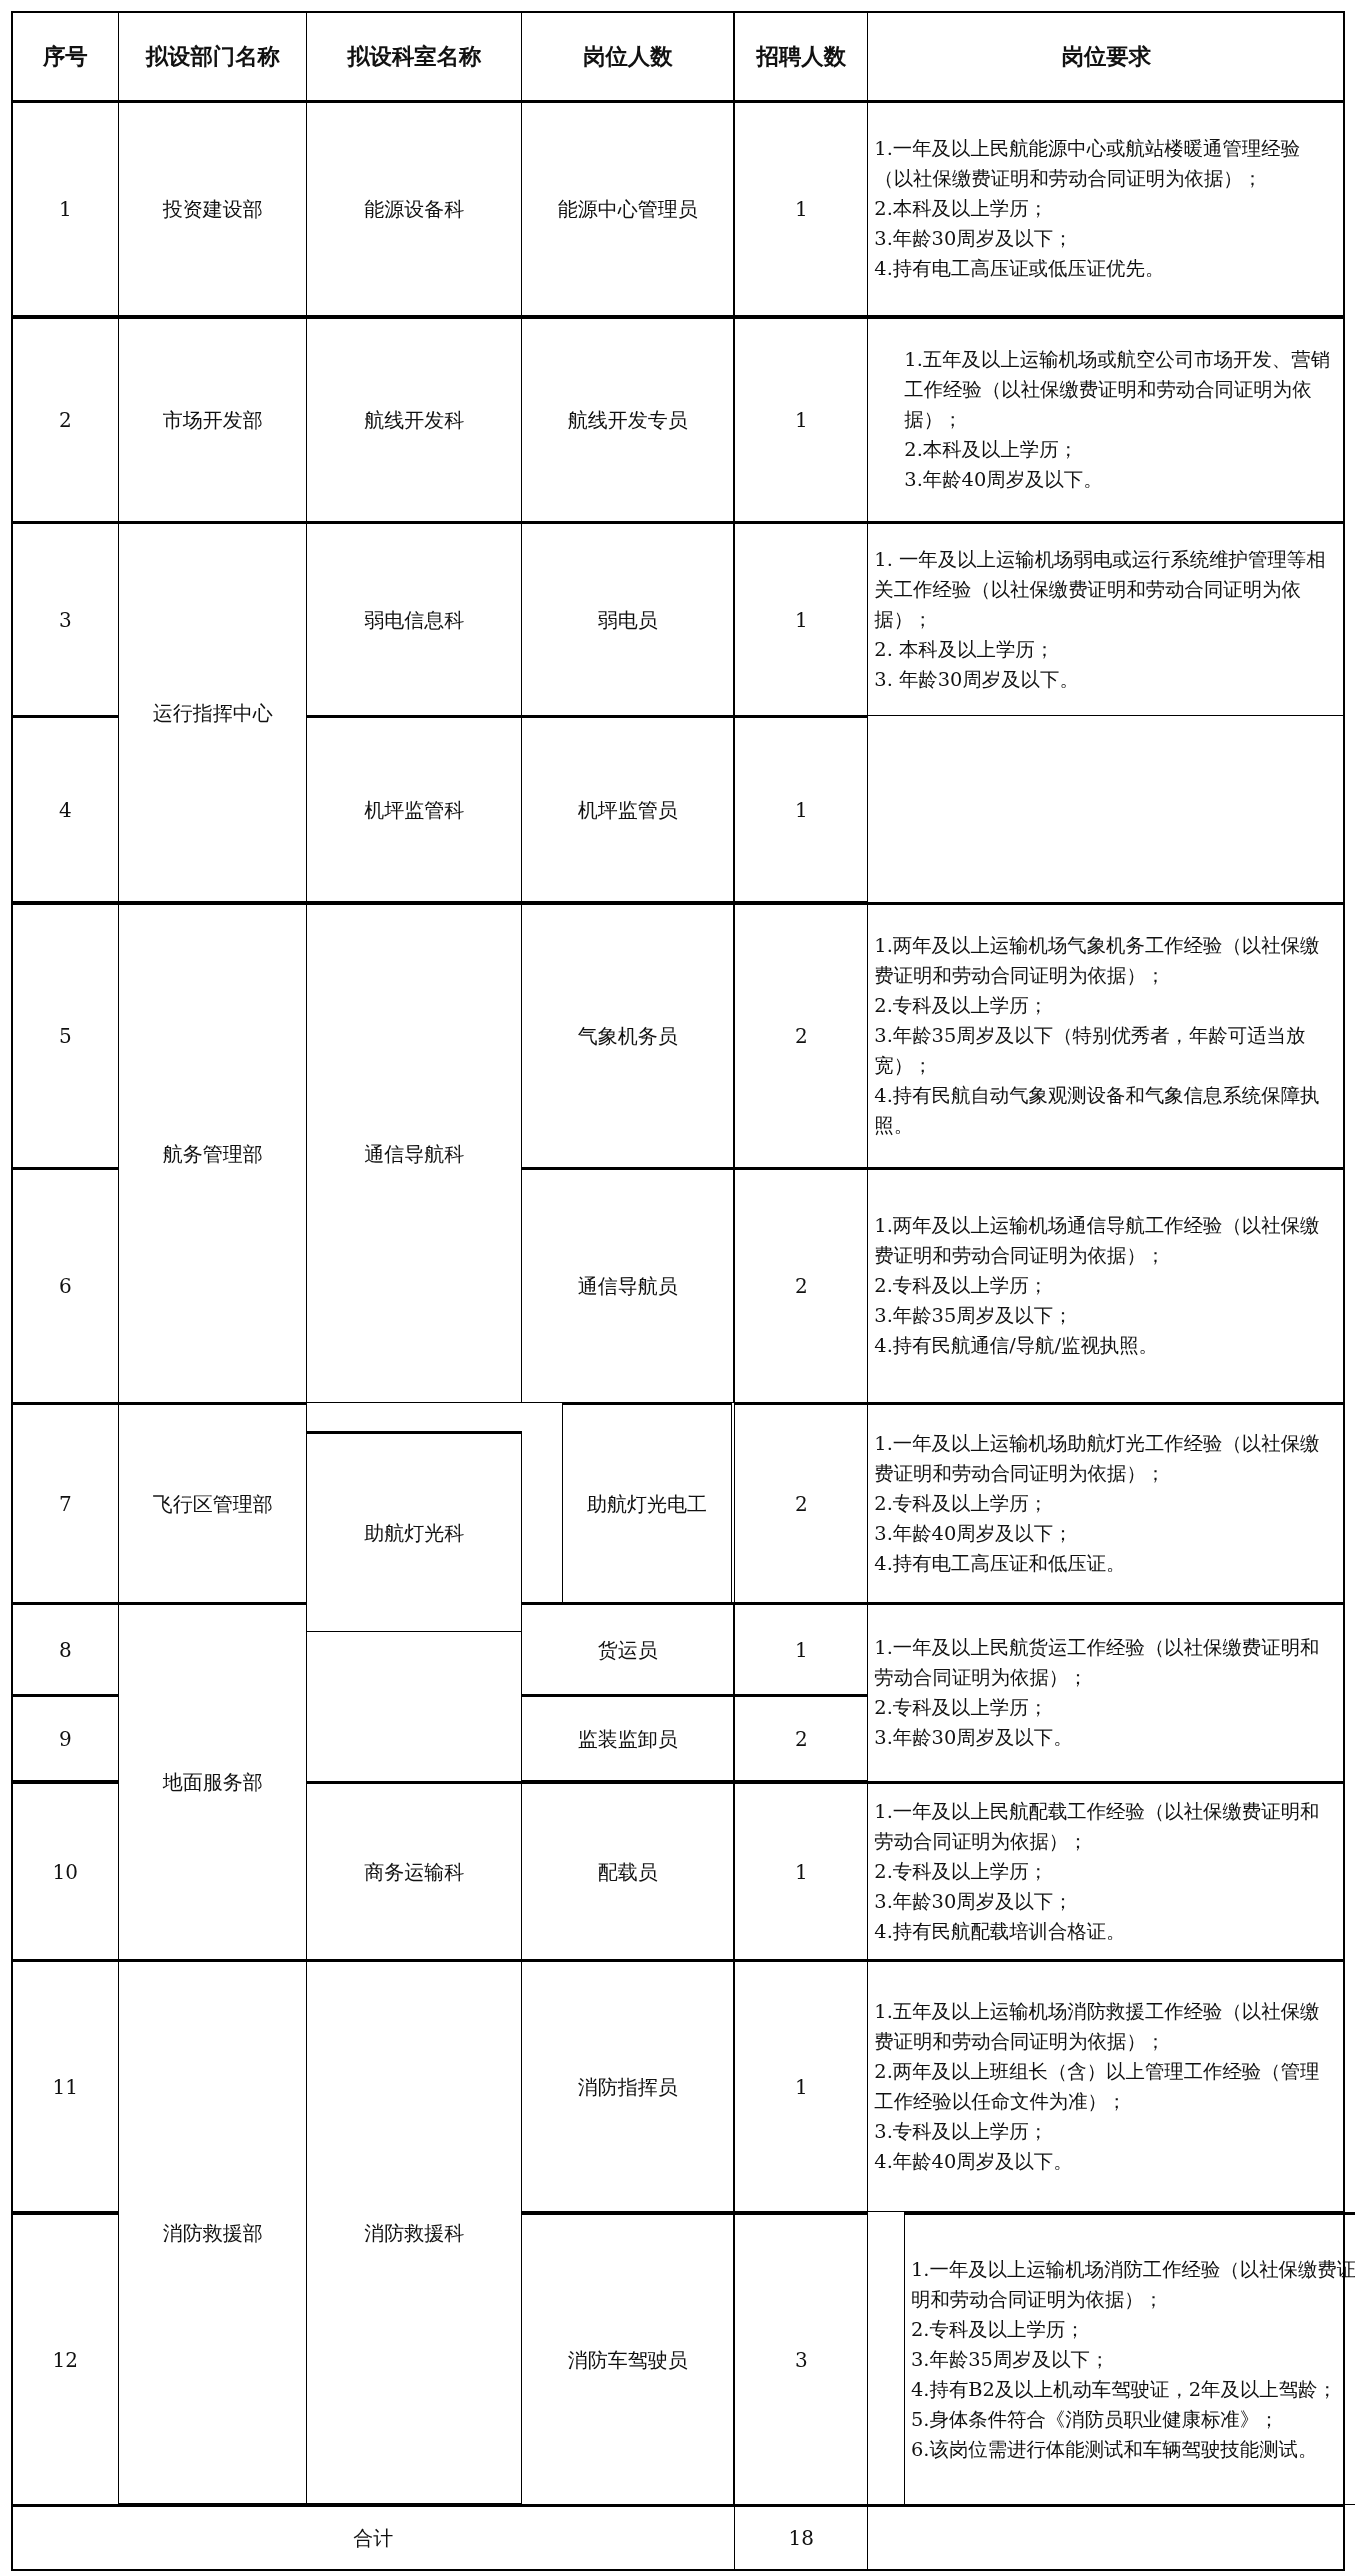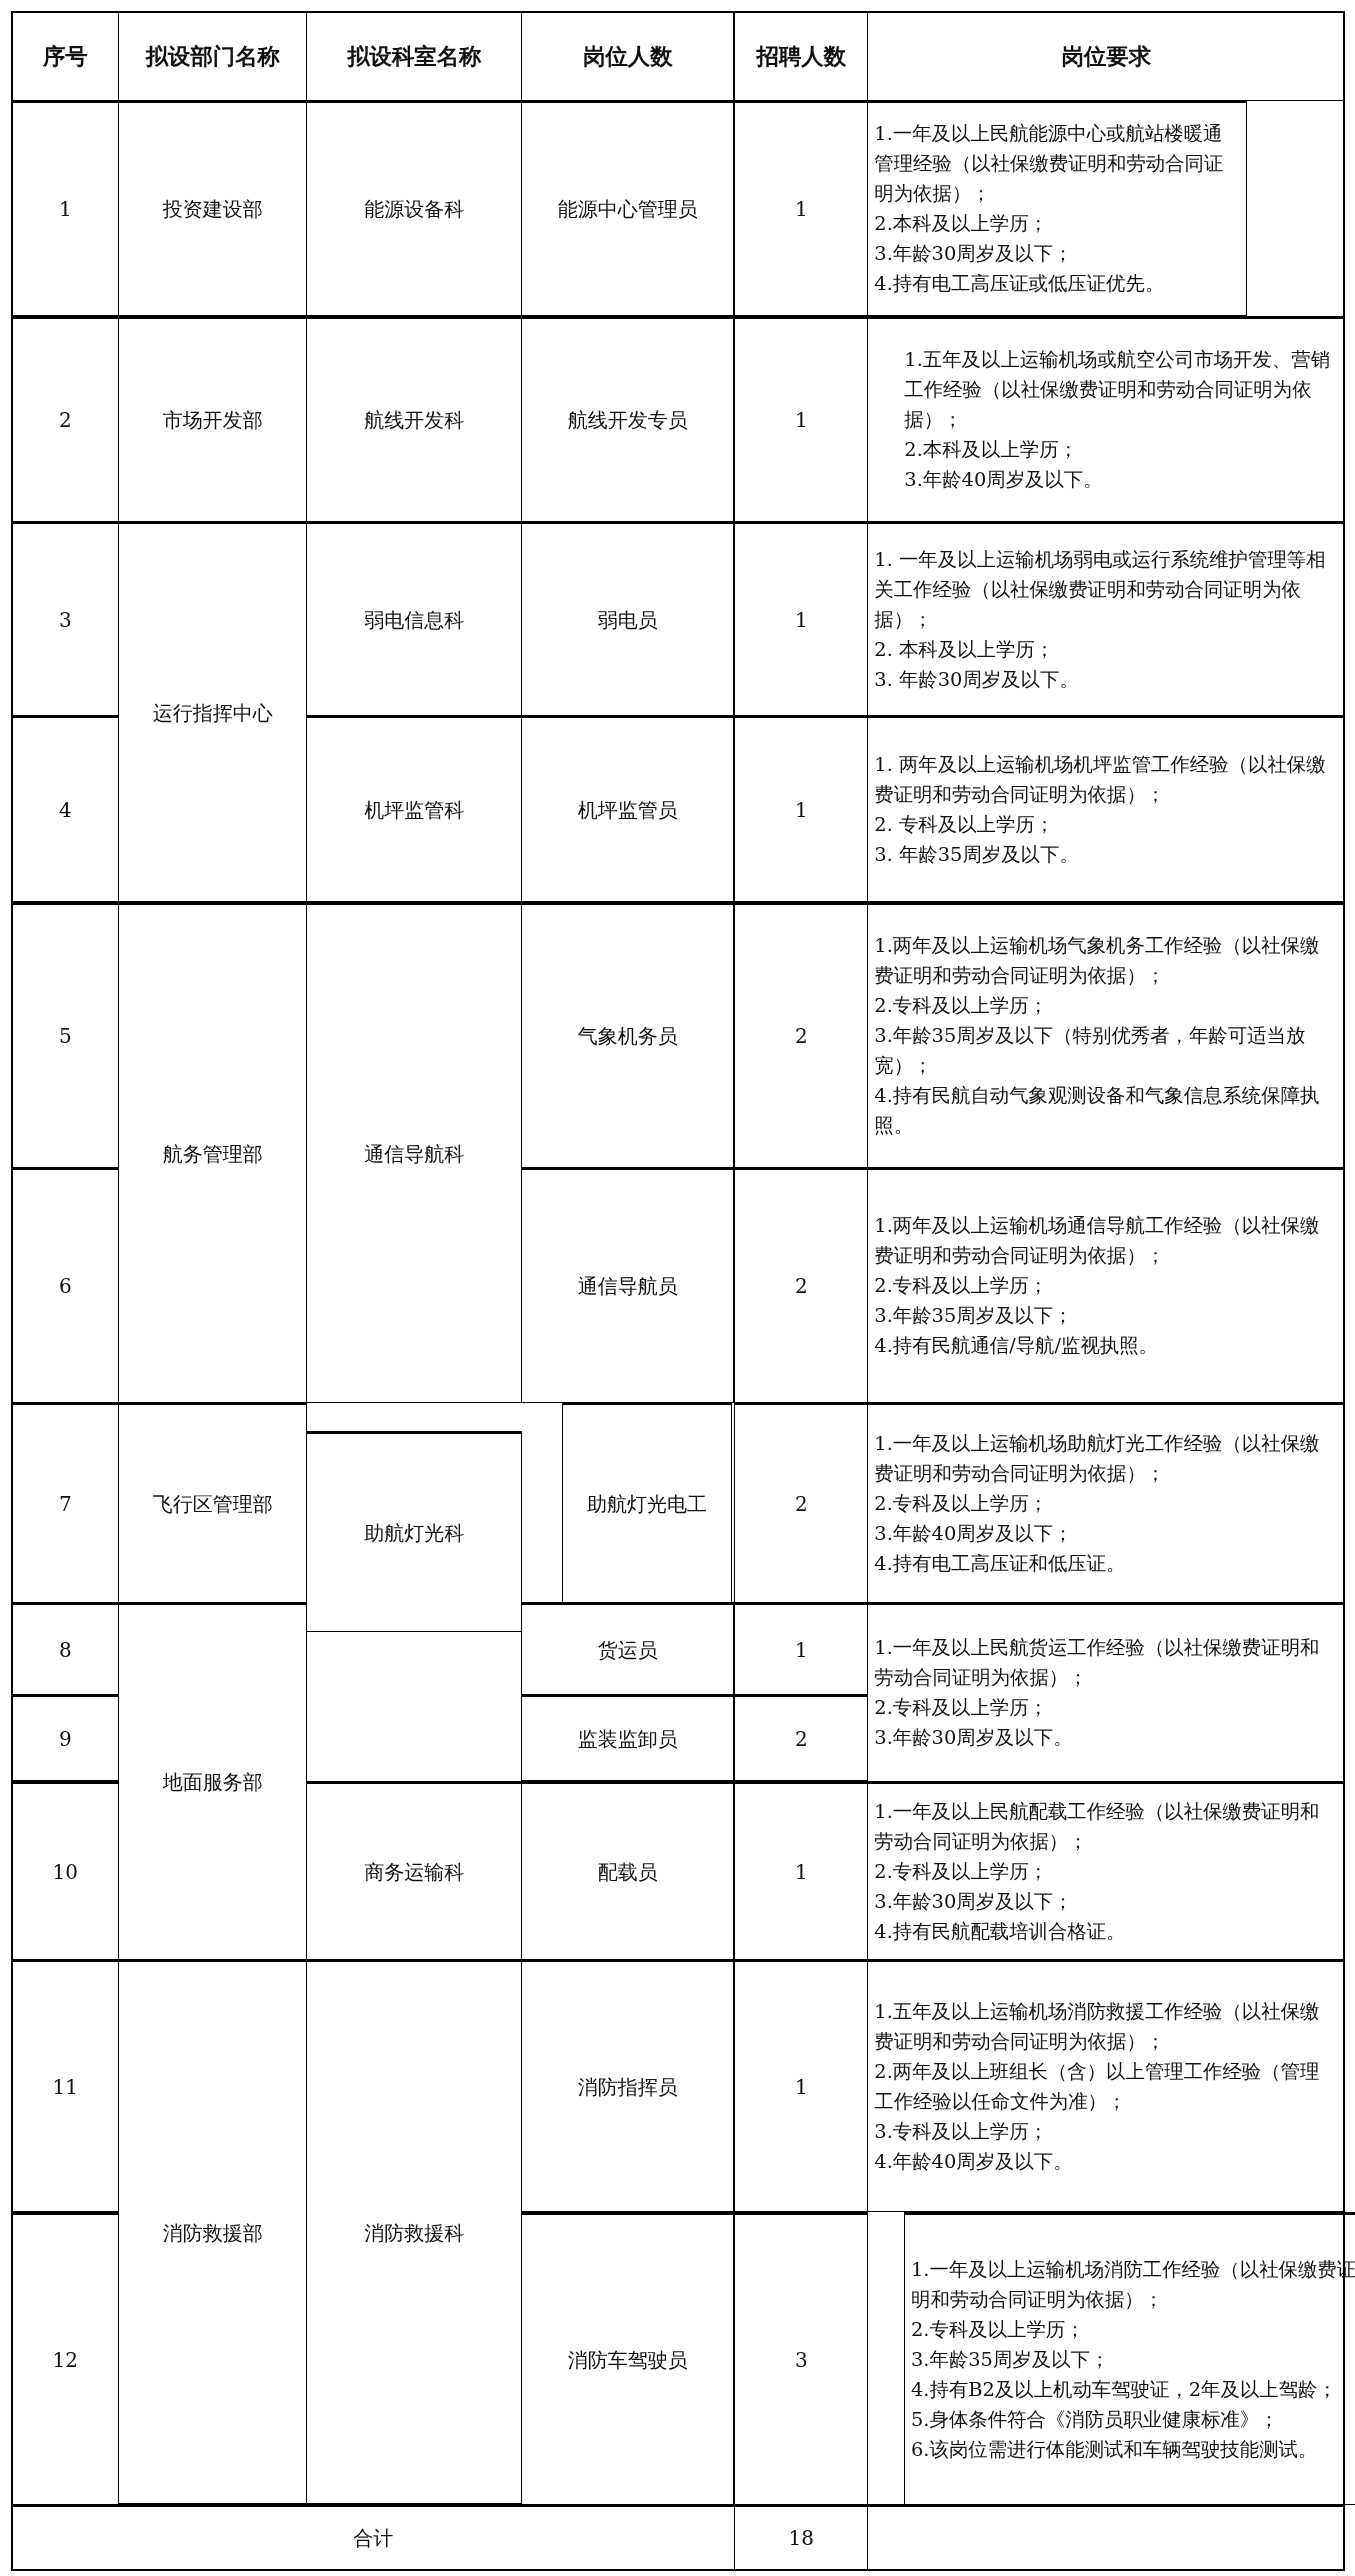--- a/index.html
+++ b/index.html
@@ -78,47 +78,40 @@
   <div class="cell thick-top" style="left:735px;top:716px;width:134px;height:187px;">1</div>
   <div class="cell thick-top" style="left:735px;top:903px;width:134px;height:266px;">2</div>
   <div class="cell thick-top" style="left:735px;top:1168px;width:134px;height:236px;">2</div>
   <div class="cell thick-top" style="left:735px;top:1403px;width:134px;height:201px;">2</div>
   <div class="cell thick-top" style="left:735px;top:1603px;width:134px;height:93px;">1</div>
   <div class="cell thick-top" style="left:735px;top:1695px;width:134px;height:87px;">2</div>
   <div class="cell thick-top" style="left:735px;top:1782px;width:134px;height:179px;">1</div>
   <div class="cell thick-top" style="left:735px;top:1960px;width:134px;height:253px;">1</div>
   <div class="cell thick-top" style="left:735px;top:2213px;width:134px;height:293px;">3</div>
 
-  <div class="cell req thick-top" style="left:868px;top:101px;width:380px;height:216px;">
+  <div class="cell req thick-top" style="left:868px;top:101px;width:478px;height:216px;">
     <div class="req-lines">
         <span class="req-line">1.一年及以上民航能源中心或航站楼暖通管理经验（以社保缴费证明和劳动合同证明为依据）；</span>
         <span class="req-line">2.本科及以上学历；</span>
         <span class="req-line">3.年龄30周岁及以下；</span>
         <span class="req-line">4.持有电工高压证或低压证优先。</span>
       </div>
   </div>
   <div class="cell req thick-top" style="left:868px;top:317px;width:478px;height:206px;padding-left:36px;">
     <div class="req-lines">
         <span class="req-line">1.五年及以上运输机场或航空公司市场开发、营销工作经验（以社保缴费证明和劳动合同证明为依据）；</span>
         <span class="req-line">2.本科及以上学历；</span>
         <span class="req-line">3.年龄40周岁及以下。</span>
       </div>
   </div>
   <div class="cell req thick-top" style="left:868px;top:522px;width:478px;height:195px;">
     <div class="req-lines">
         <span class="req-line">1. 一年及以上运输机场弱电或运行系统维护管理等相关工作经验（以社保缴费证明和劳动合同证明为依据）；</span>
         <span class="req-line">2. 本科及以上学历；</span>
         <span class="req-line">3. 年龄30周岁及以下。</span>
-      </div>
-  </div>
-  <div class="cell req thick-top" style="left:868px;top:716px;width:478px;height:187px;">
-    <div class="req-lines">
-        <span class="req-line">1. 两年及以上运输机场机坪监管工作经验（以社保缴费证明和劳动合同证明为依据）；</span>
-        <span class="req-line">2. 专科及以上学历；</span>
-        <span class="req-line">3. 年龄35周岁及以下。</span>
       </div>
   </div>
   <div class="cell req thick-top" style="left:868px;top:903px;width:478px;height:266px;">
     <div class="req-lines">
         <span class="req-line">1.两年及以上运输机场气象机务工作经验（以社保缴费证明和劳动合同证明为依据）；</span>
         <span class="req-line">2.专科及以上学历；</span>
         <span class="req-line">3.年龄35周岁及以下（特别优秀者，年龄可适当放宽）；</span>
         <span class="req-line">4.持有民航自动气象观测设备和气象信息系统保障执照。</span>
       </div>
   </div>

